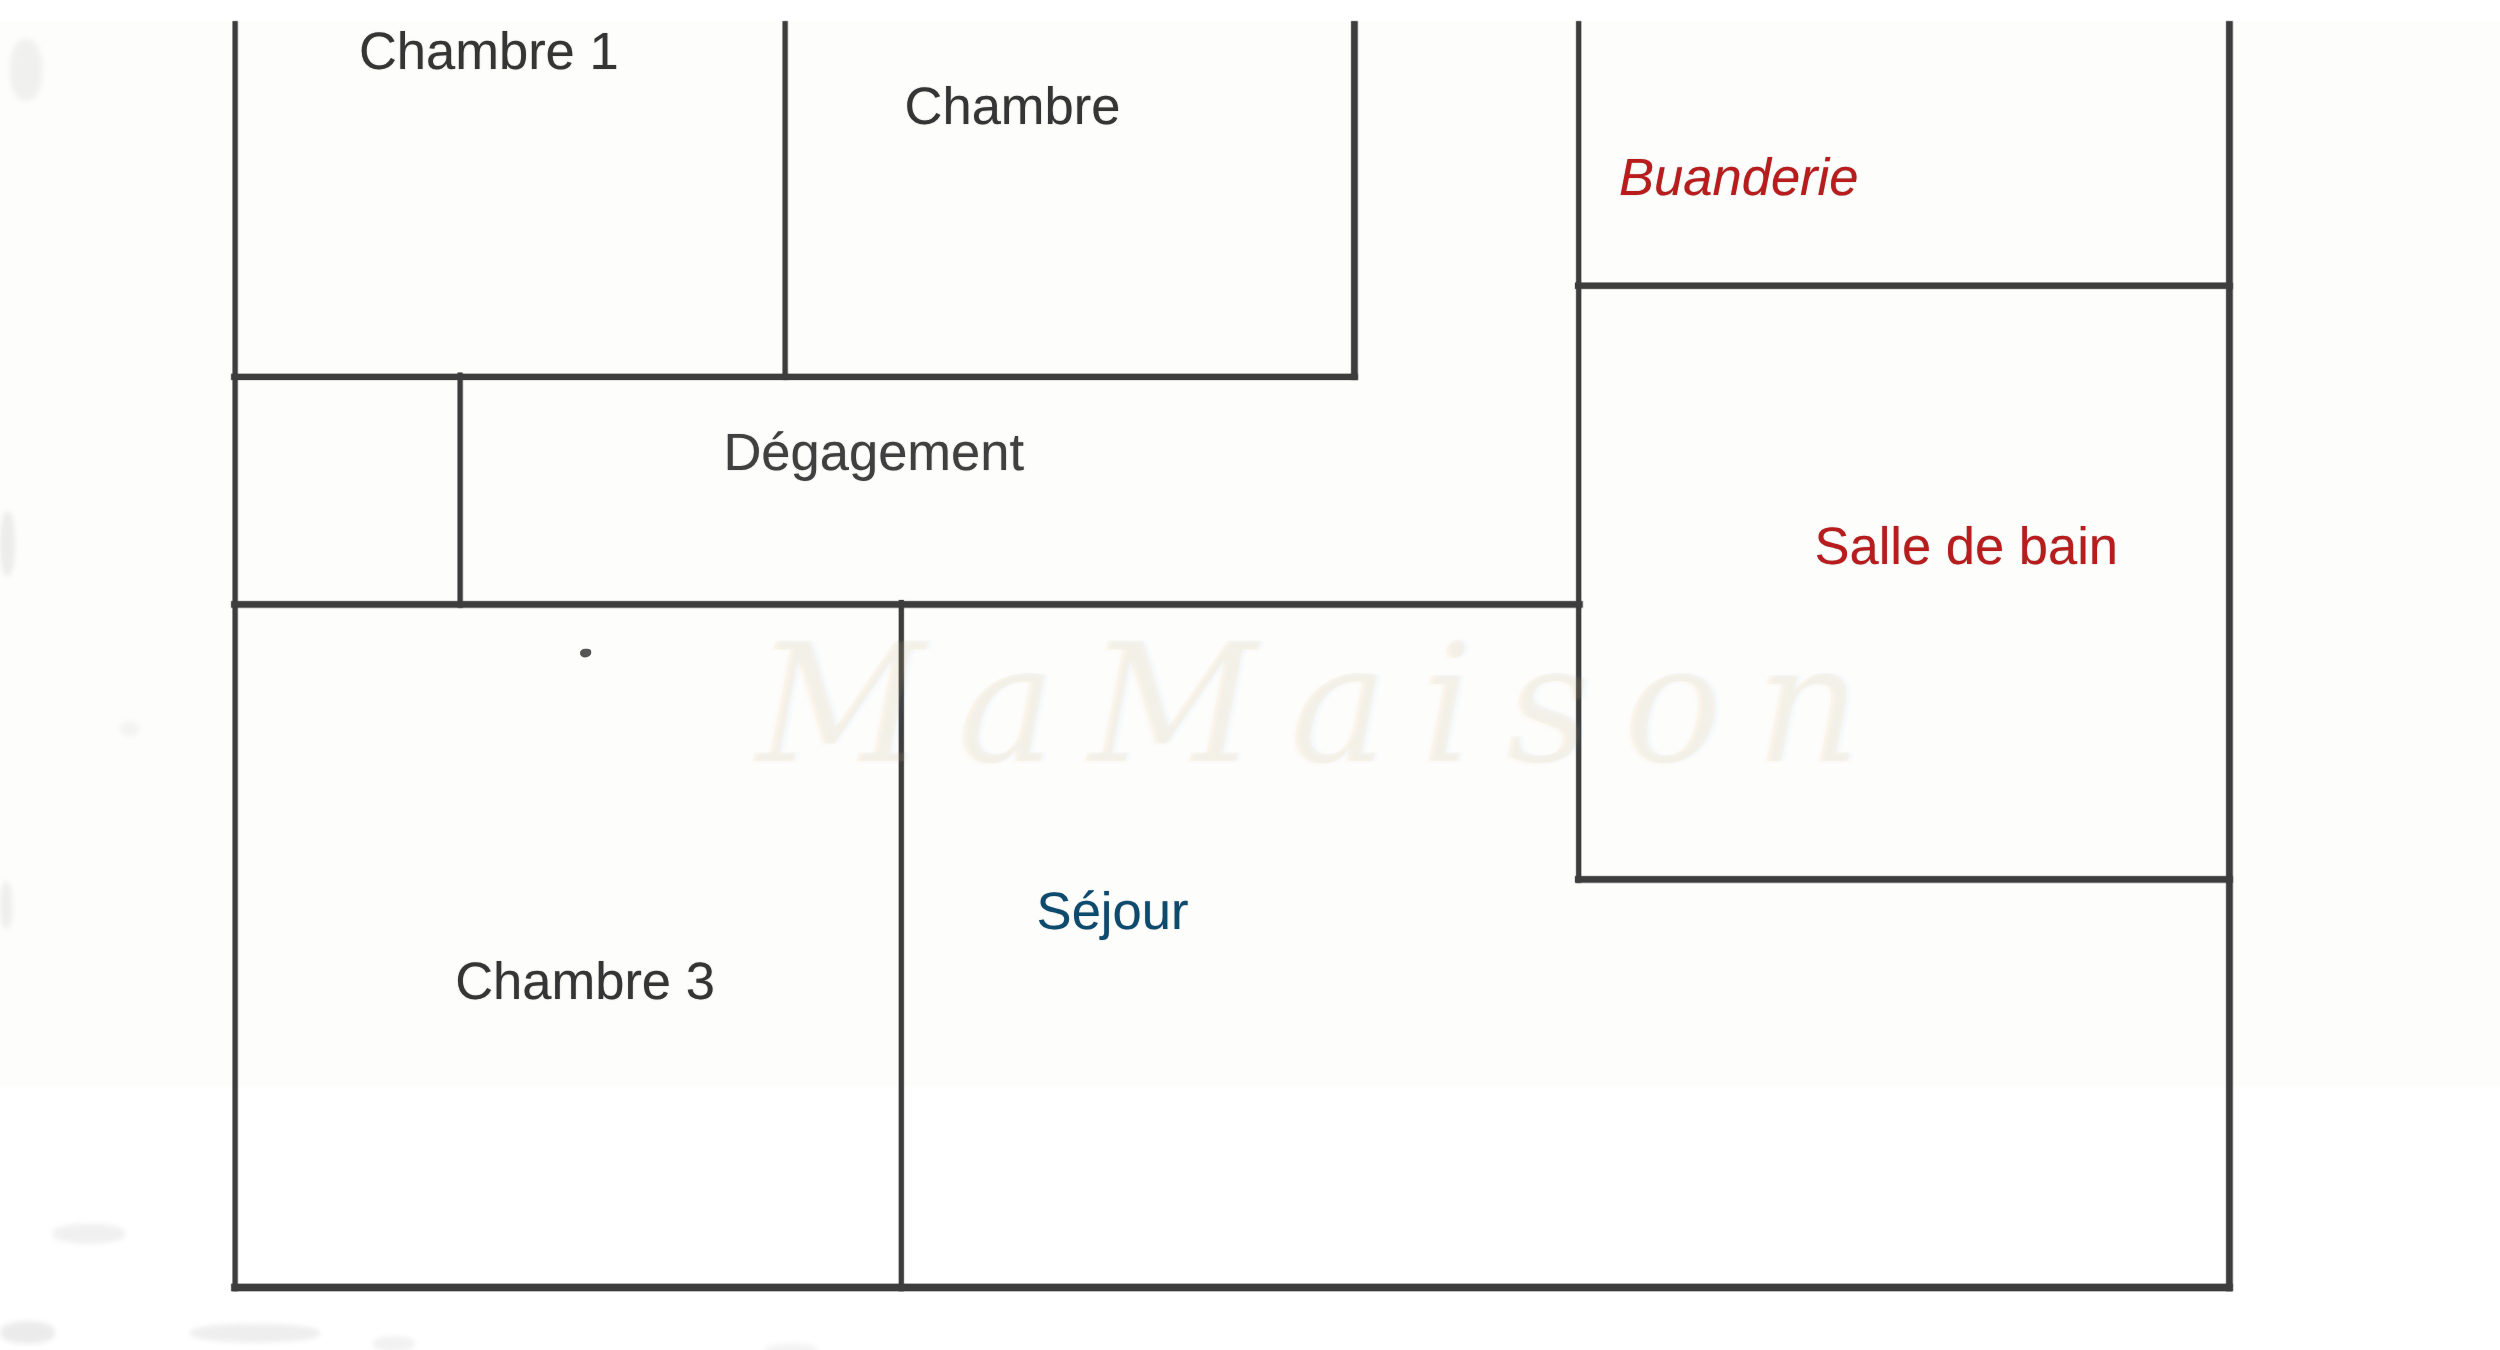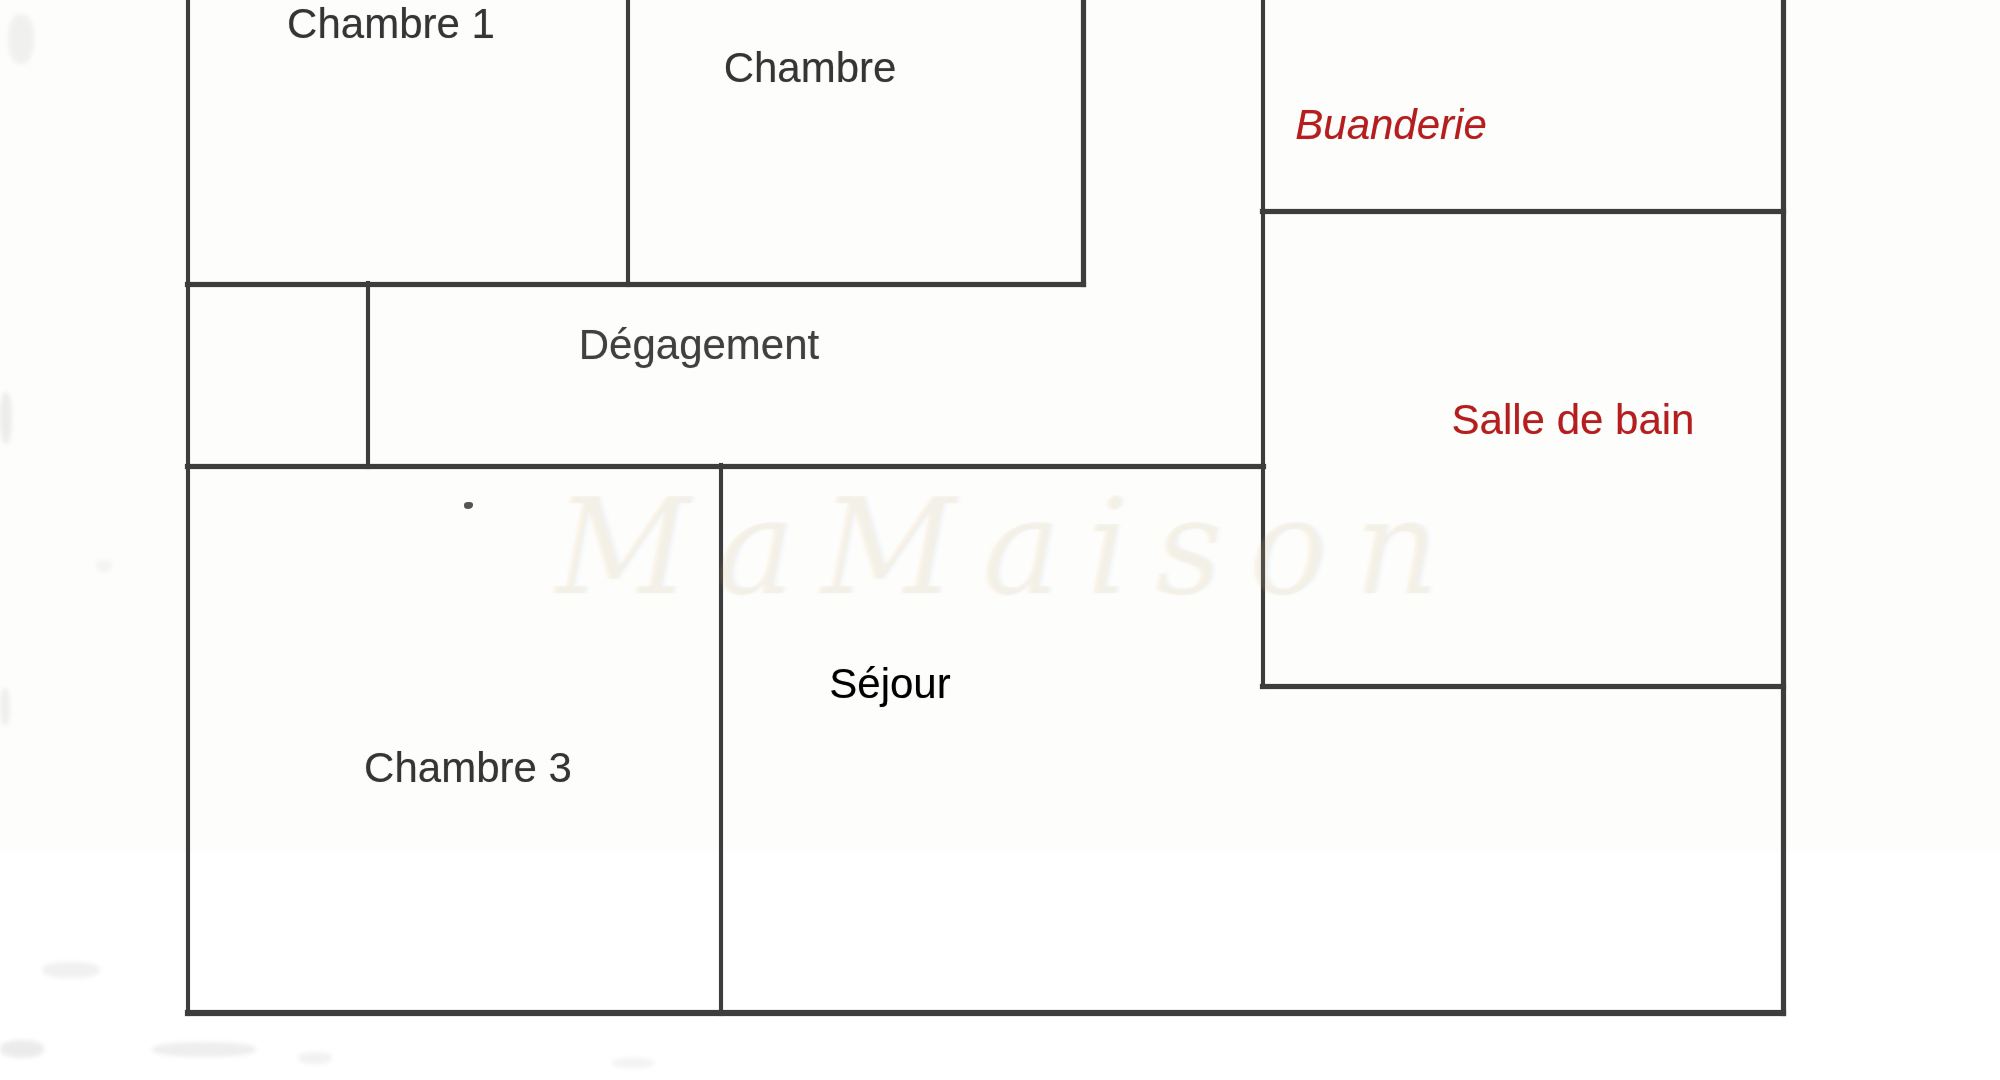--- a/index.html
+++ b/index.html
@@ -3,20 +3,21 @@
 <meta charset="utf-8">
 <style>
   html, body { margin: 0; padding: 0; }
   body { width: 2000px; height: 1080px; overflow: hidden; }
   #plan-canvas {
     position: relative;
     width: 2000px;
     height: 852px;
     background: #fdfdfc;
     font-family: "Liberation Sans", "DejaVu Sans", sans-serif;
+    margin-top: 17px;
   }
   .wall {
     position: absolute;
     background: #3d3d3d;
     box-shadow: 0 0 1px rgba(60,60,60,.6);
   }
   .room-label {
     position: absolute;
     transform: translate(-50%, -50%);
     font-size: 42px;
@@ -34,20 +35,21 @@
     height: 170px;
     font-family: "DejaVu Serif", serif;
     font-style: italic;
     font-size: 132px;
     line-height: 170px;
     letter-spacing: 26px;
     color: rgba(232, 166, 84, 0.07);
     text-shadow: 3px 0 2px rgba(120, 170, 240, 0.05), -2px 1px 2px rgba(240, 200, 120, 0.05);
     white-space: nowrap;
     pointer-events: none;
+    text-align: right;
   }
   .smudge {
     position: absolute;
     background: #8a8a8a;
     border-radius: 45%;
     filter: blur(2px);
   }
   .speck {
     position: absolute;
     background: #555;
@@ -70,21 +72,21 @@
     <div class="wall" style="left: 1260px; top: 208.5px; width: 526px; height: 5px; background: rgb(61, 61, 61);"></div>
     <div class="wall" style="left: 185px; top: 463.5px; width: 1081px; height: 5px; background: rgb(61, 61, 61);"></div>
     <div class="wall" style="left: 1260px; top: 683.5px; width: 526px; height: 5px; background: rgb(61, 61, 61);"></div>
     <div class="wall" style="left: 185px; top: 1010px; width: 1601px; height: 6px; background: rgb(61, 61, 61);"></div>
     <div class="room-label" style="left: 391px; top: 24px; color: rgb(53, 53, 53);">Chambre 1</div>
     <div class="room-label" style="left: 810px; top: 68px; color: rgb(53, 53, 53);">Chambre</div>
     <div class="room-label" style="left: 1391px; top: 125px; color: #b91c1c; font-style: italic;">Buanderie</div>
     <div class="room-label" style="left: 699px; top: 345px; color: #404040;">Dégagement</div>
     <div class="room-label" style="left: 1573px; top: 420px; color: #b91c1c;">Salle de bain</div>
     <div class="room-label" style="left: 468px; top: 768px; color: rgb(53, 53, 53);">Chambre 3</div>
-    <div class="room-label" style="left: 890px; top: 684px; color: #000000;">Séjour</div>
+    <div class="room-label" style="left: 890px; top: 712px; color: #0c4a6e;">Séjour</div>
     <div class="watermark">MaMaison</div>
     <div class="speck" style="left: 464px; top: 502px; width: 9px; height: 7px;"></div>
     <div class="smudge" style="left: 8px; top: 14px; width: 26px; height: 50px; opacity: 0.1;"></div>
     <div class="smudge" style="left: 0px; top: 392px; width: 12px; height: 52px; opacity: 0.14;"></div>
     <div class="smudge" style="left: 96px; top: 560px; width: 16px; height: 12px; opacity: 0.08;"></div>
     <div class="smudge" style="left: 0px; top: 688px; width: 10px; height: 38px; opacity: 0.12;"></div>
     <div class="smudge" style="left: 42px; top: 962px; width: 58px; height: 16px; opacity: 0.12;"></div>
     <div class="smudge" style="left: 0px; top: 1040px; width: 44px; height: 18px; opacity: 0.16;"></div>
     <div class="smudge" style="left: 152px; top: 1042px; width: 104px; height: 15px; opacity: 0.14;"></div>
     <div class="smudge" style="left: 298px; top: 1052px; width: 34px; height: 12px; opacity: 0.11;"></div>

